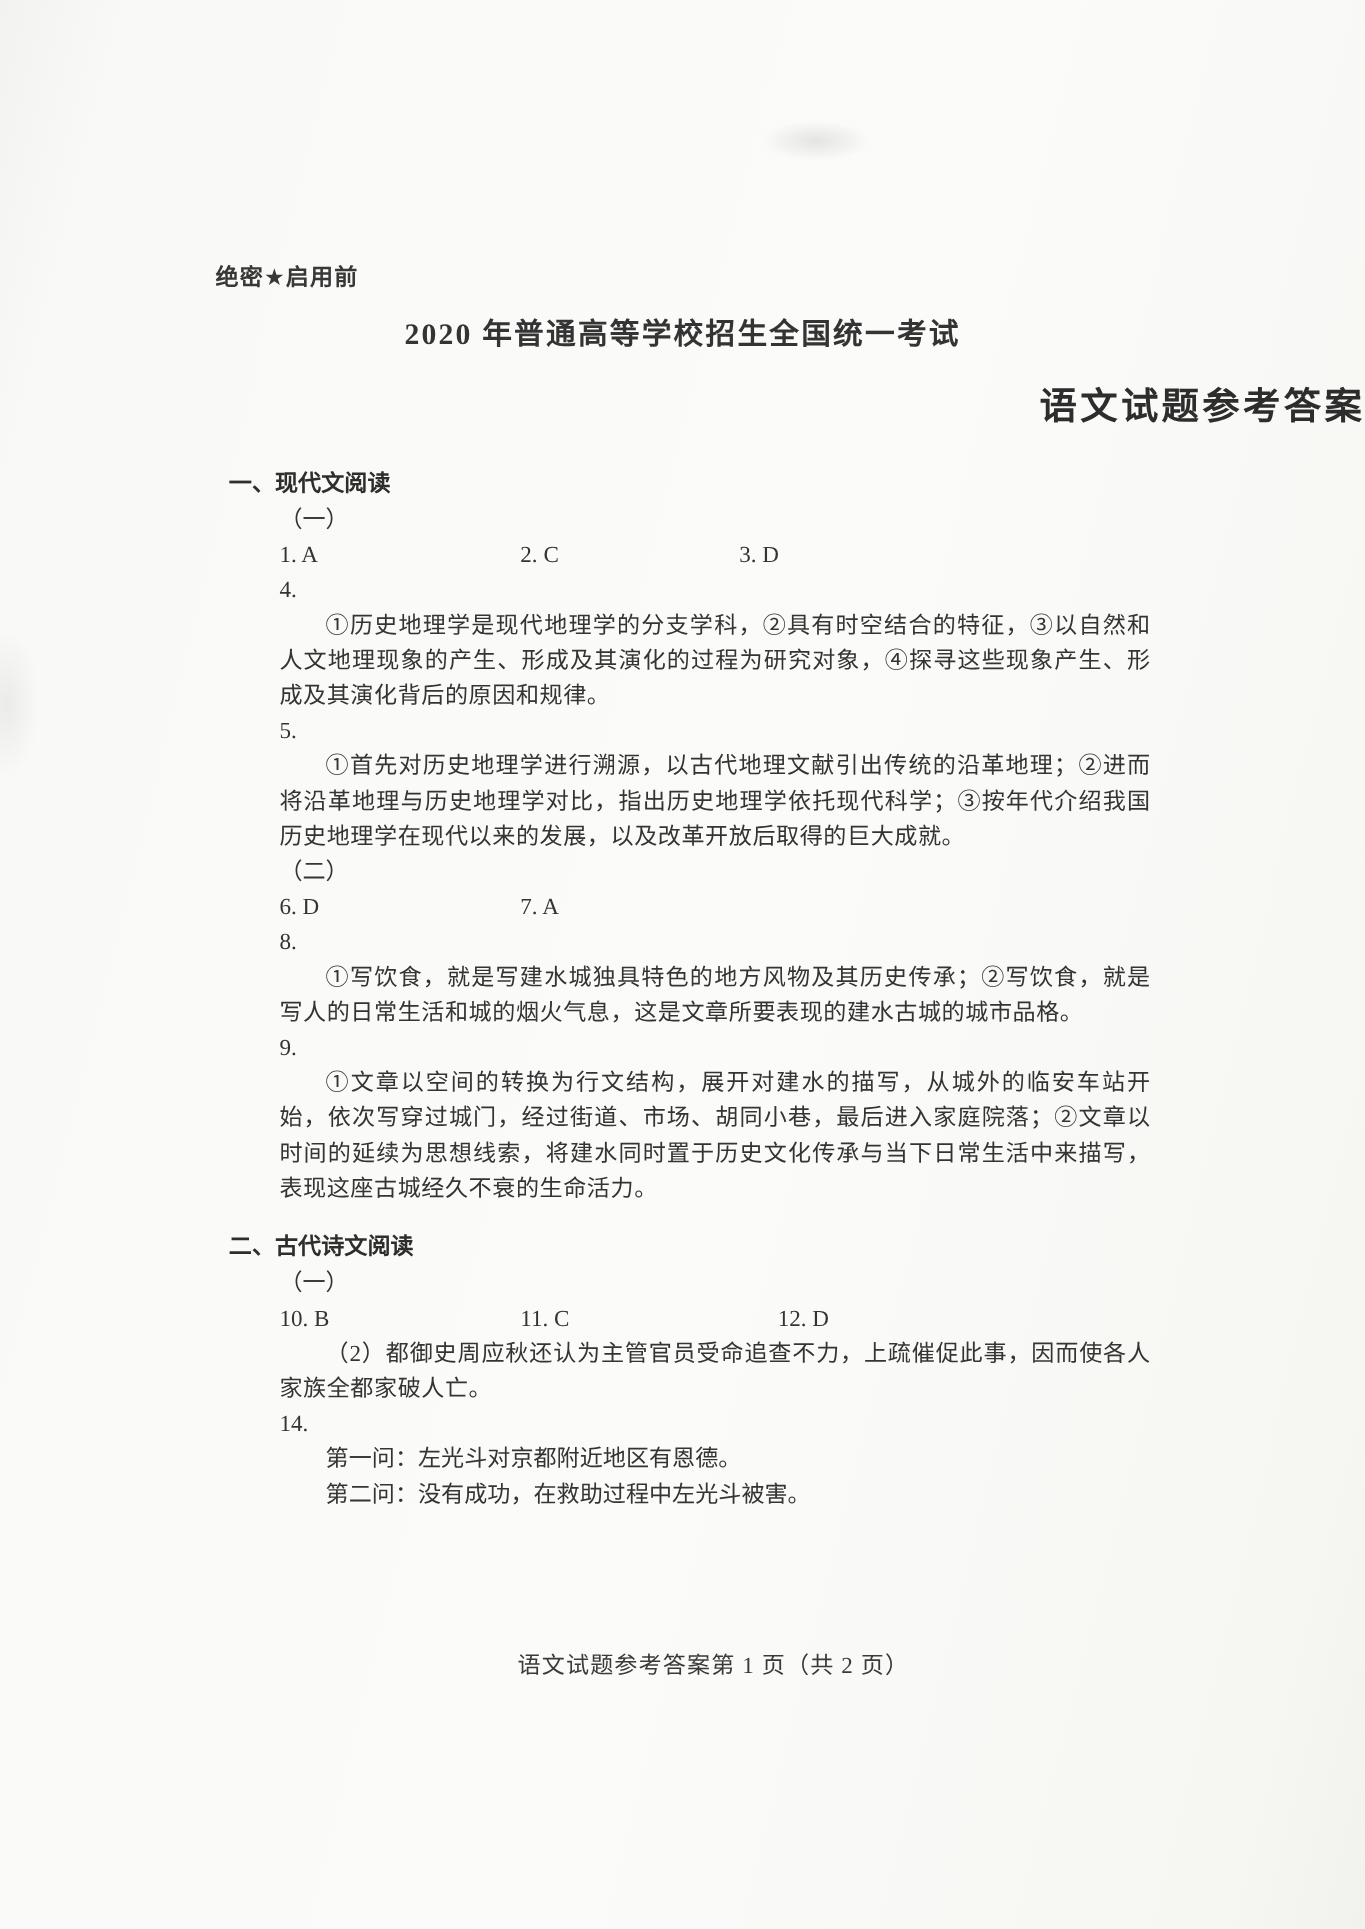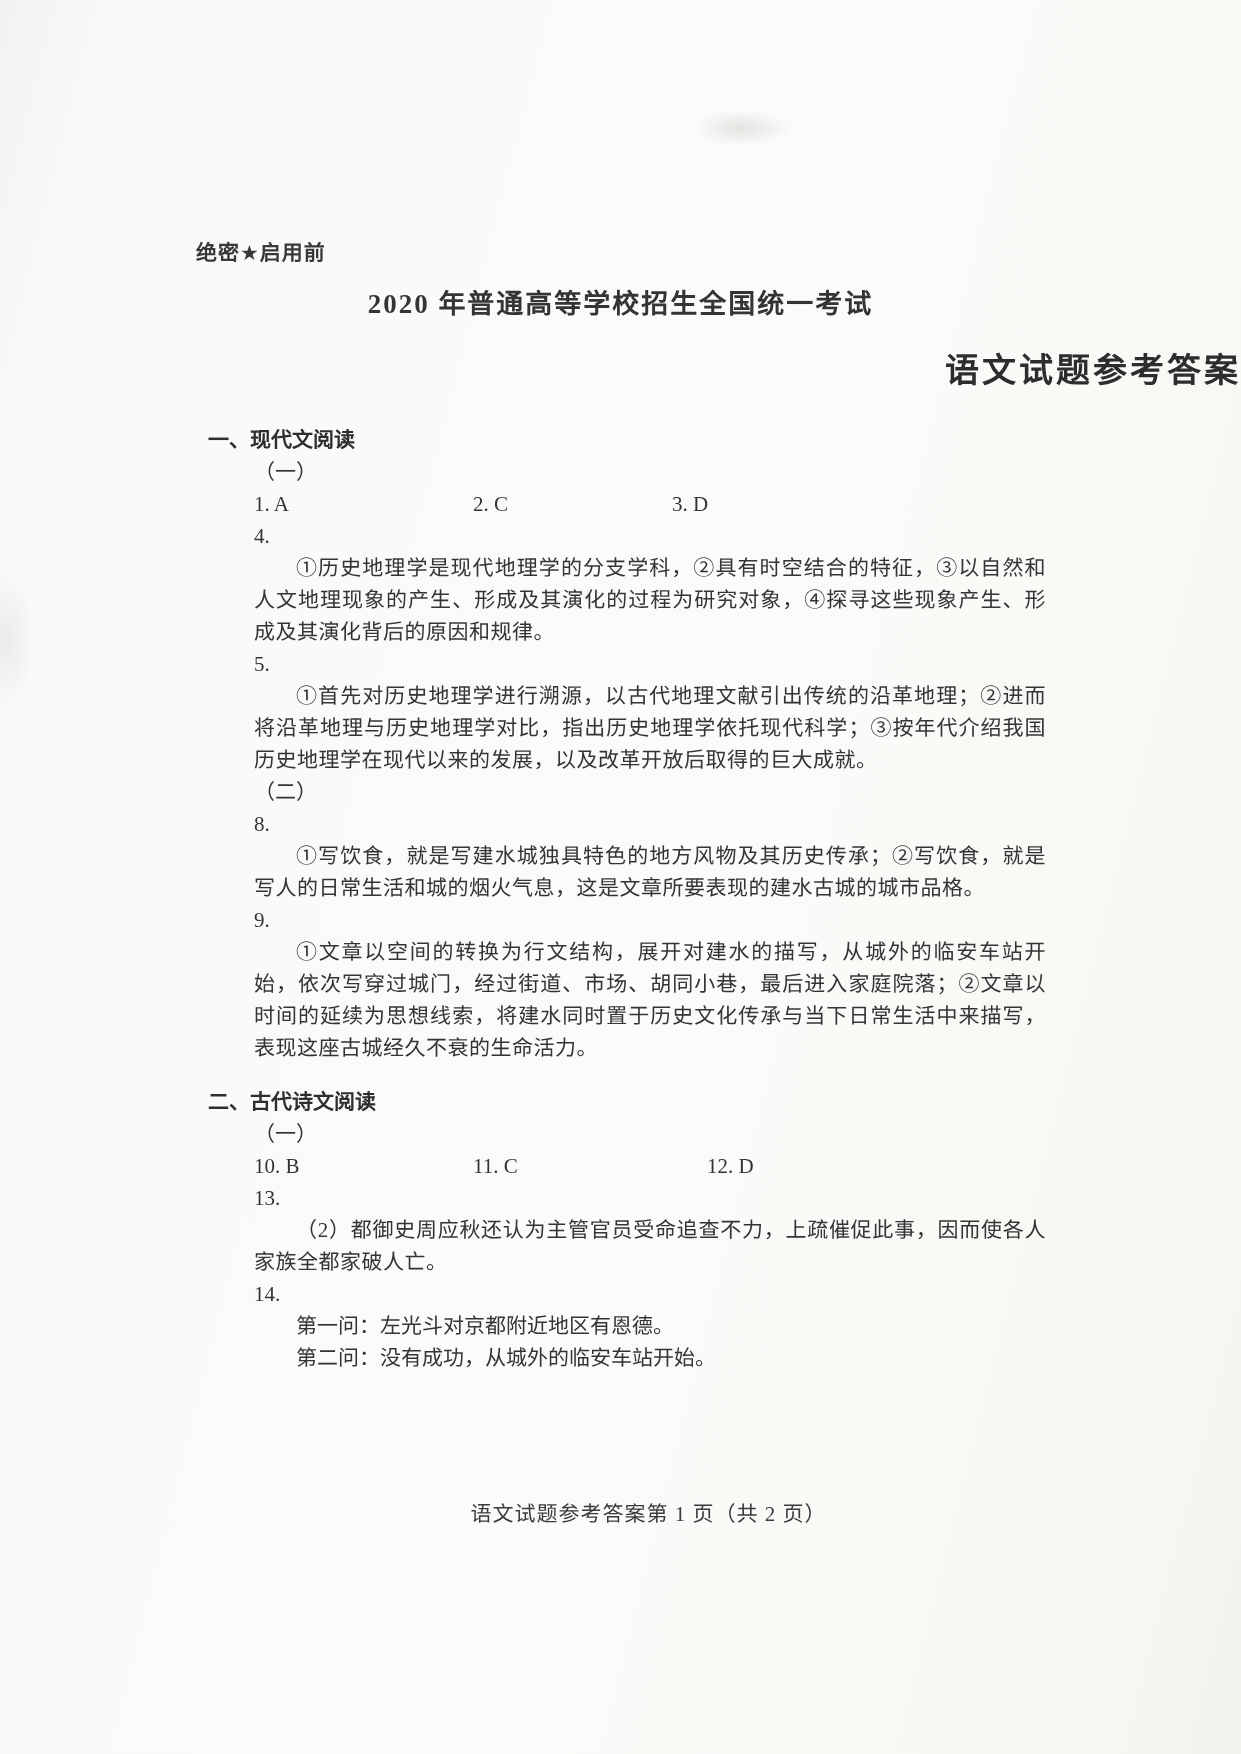--- a/index.html
+++ b/index.html
@@ -83,40 +83,43 @@
     </div>
 
     <div class="qnum">4.</div>
     <p class="para">①历史地理学是现代地理学的分支学科，②具有时空结合的特征，③以自然和人文地理现象的产生、形成及其演化的过程为研究对象，④探寻这些现象产生、形成及其演化背后的原因和规律。</p>
 
     <div class="qnum">5.</div>
     <p class="para">①首先对历史地理学进行溯源，以古代地理文献引出传统的沿革地理；②进而将沿革地理与历史地理学对比，指出历史地理学依托现代科学；③按年代介绍我国历史地理学在现代以来的发展，以及改革开放后取得的巨大成就。</p>
 
     <div class="sub-label">（二）</div>
 
+    <div class="answer-row">
+      <span class="pos-a">6. D</span>
+      <span class="pos-b">7. A</span>
+    </div>
 
     <div class="qnum">8.</div>
     <p class="para">①写饮食，就是写建水城独具特色的地方风物及其历史传承；②写饮食，就是写人的日常生活和城的烟火气息，这是文章所要表现的建水古城的城市品格。</p>
 
     <div class="qnum">9.</div>
     <p class="para">①文章以空间的转换为行文结构，展开对建水的描写，从城外的临安车站开始，依次写穿过城门，经过街道、市场、胡同小巷，最后进入家庭院落；②文章以时间的延续为思想线索，将建水同时置于历史文化传承与当下日常生活中来描写，表现这座古城经久不衰的生命活力。</p>
 
     <div class="sec-heading sec-gap">二、古代诗文阅读</div>
     <div class="sub-label">（一）</div>
 
     <div class="answer-row">
       <span class="pos-a">10. B</span>
       <span class="pos-b">11. C</span>
       <span class="pos-c-wide">12. D</span>
     </div>
 
-    <div class="qnum">13.</div>
     <p class="para">（2）都御史周应秋还认为主管官员受命追查不力，上疏催促此事，因而使各人家族全都家破人亡。</p>
 
     <div class="qnum">14.</div>
     <p class="plain">第一问：左光斗对京都附近地区有恩德。</p>
-    <p class="plain">第二问：没有成功，从城外的临安车站开始。</p>
+    <p class="plain">第二问：没有成功，在救助过程中左光斗被害。</p>
 
   </div>
 
   <div class="footer">语文试题参考答案第 1 页（共 2 页）</div>
 
 </div>
 
 </body></html>

